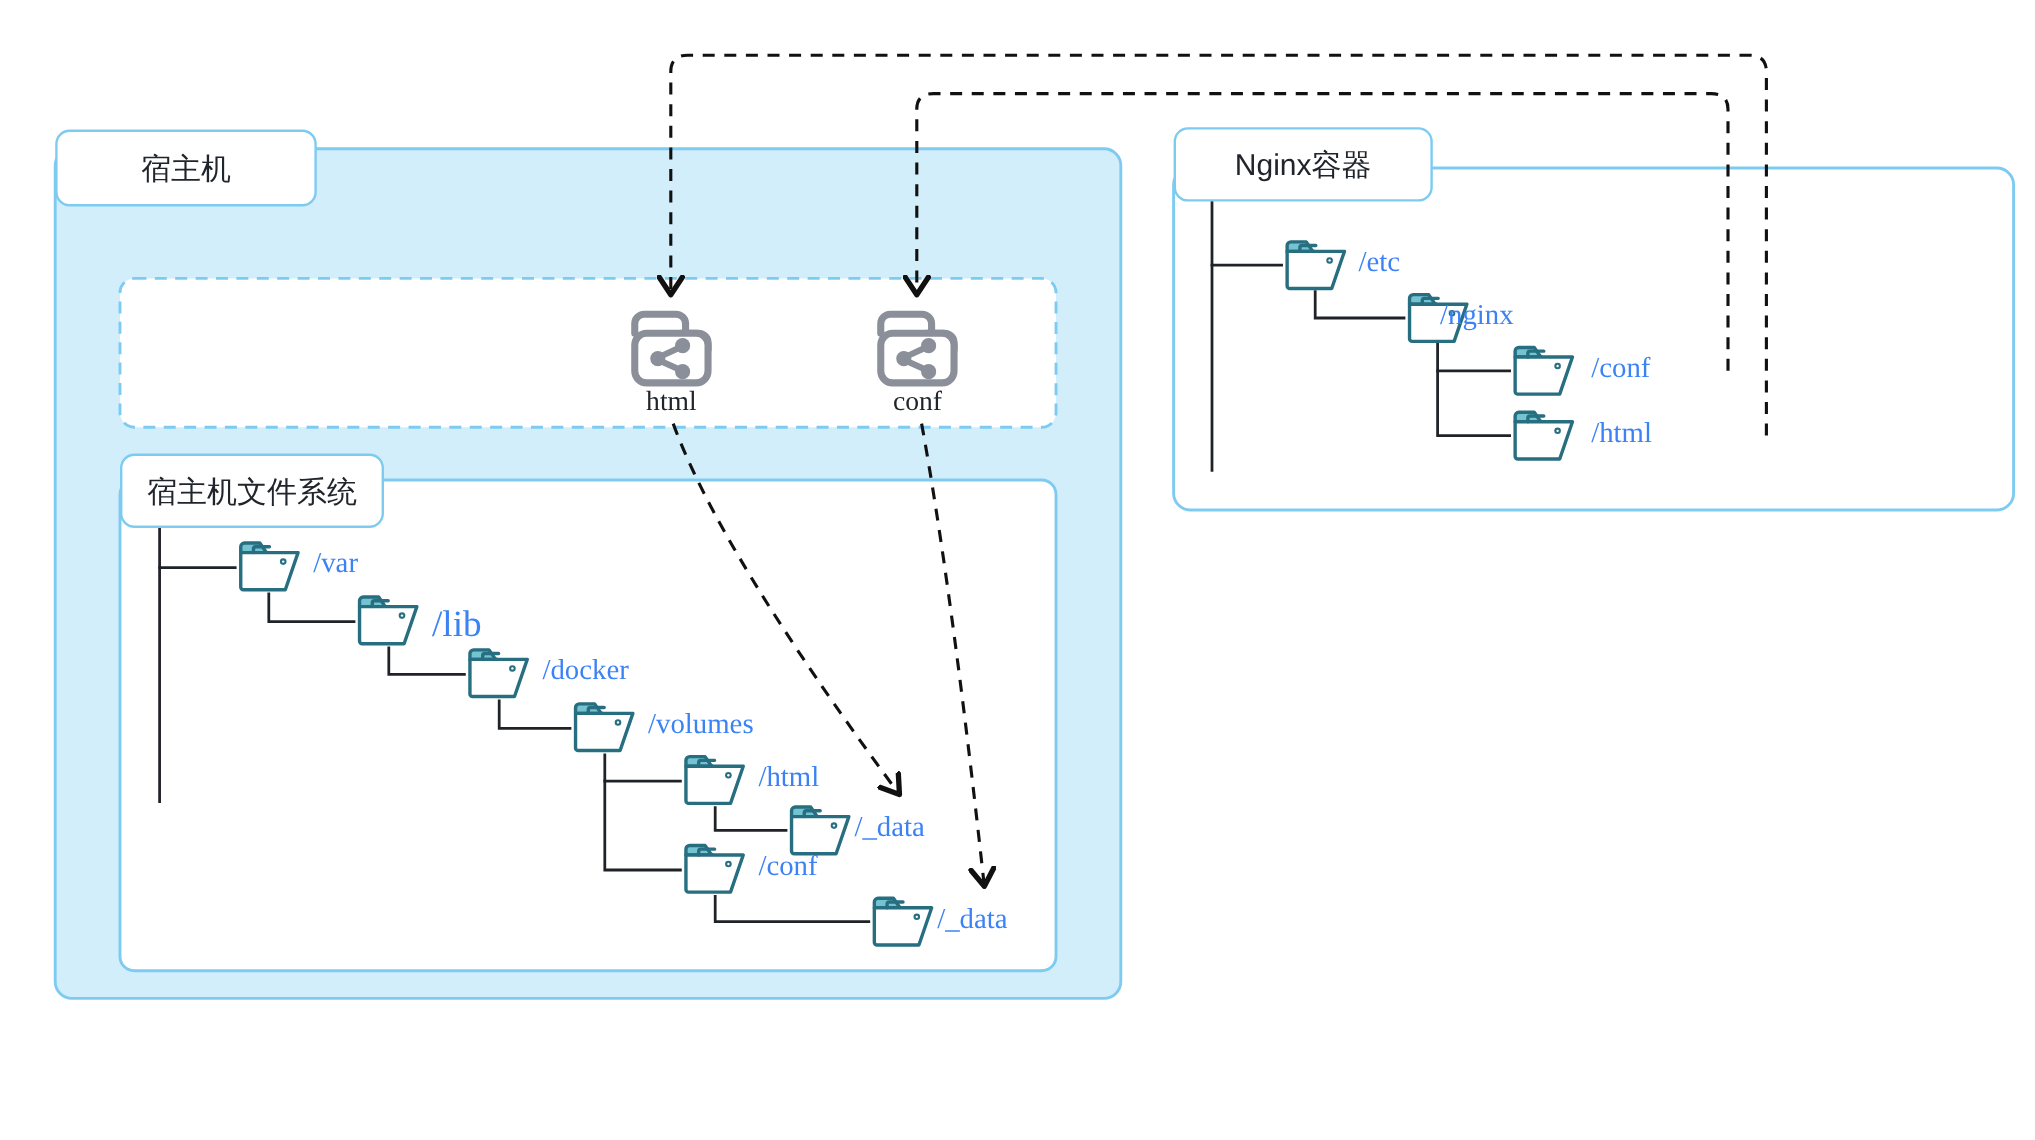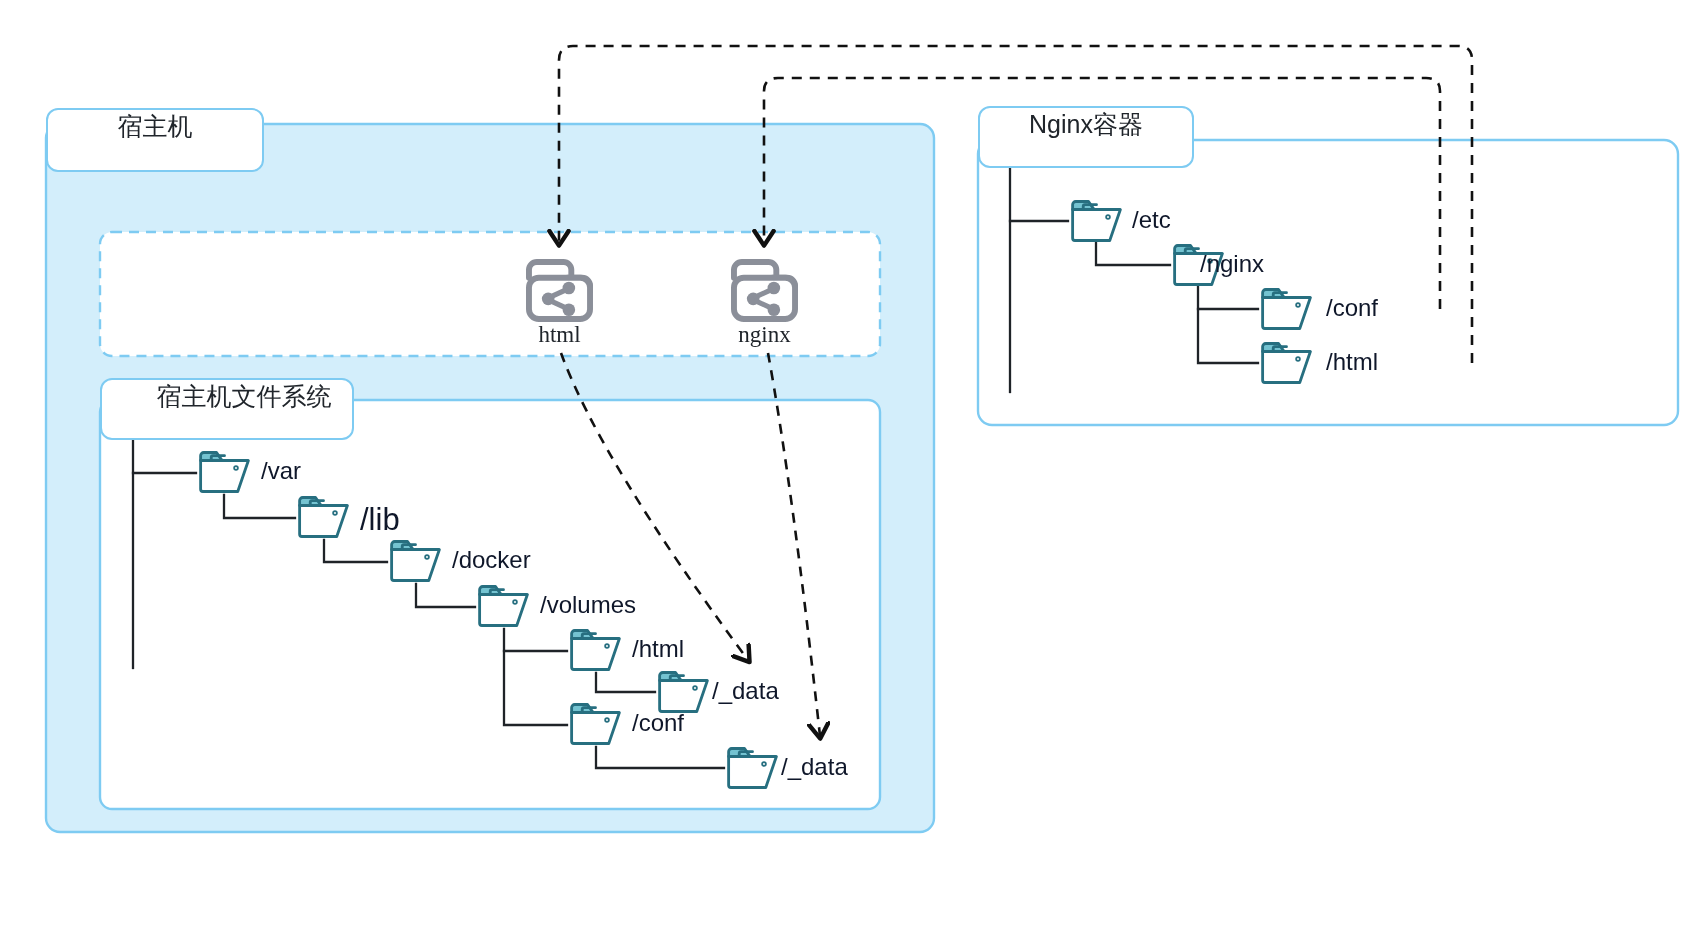--- a/index.html
+++ b/index.html
@@ -9,25 +9,25 @@
   }
   #stage{position:absolute;left:0;top:0;width:1696px;height:950px;}
   svg.layer{position:absolute;left:0;top:0;width:1696px;height:950px;overflow:visible;}
   #svg-bg{z-index:1;}
   #svg-fg{z-index:5;pointer-events:none;}
   .lbl{position:absolute;z-index:6;white-space:nowrap;}
 
   .boxlabel{
     position:absolute;z-index:4;
     background:#ffffff;border:2px solid #7ecbf2;border-radius:12px;
-    display:flex;align-items:flex-start;justify-content:center;
+    display:flex;align-items:center;justify-content:center;
     color:#20252b;
   }
   .boxlabel.dashed{border-style:dashed;}
-  .mono{font-family:Liberation Sans, sans-serif;color:#0f172a;}
+  .mono{font-family:Liberation Serif, serif;color:#3b82f6;}
   .volname{font-family:Liberation Serif, serif;color:#20252b;}
 </style>
 </head>
 <body>
 
 <div id="stage">
 
   <svg class="layer" id="svg-bg" viewBox="0 0 1696 950">
     <defs>
       <marker id="arrowhead" markerWidth="9" markerHeight="9" refX="5.2" refY="4.5" orient="auto" markerUnits="strokeWidth">
@@ -130,33 +130,33 @@
 
       <path d="M768,353 Q793,490 820,736" marker-end="url(#arrowhead)"></path>
     </g>
   </svg>
 
   <div class="boxlabel" style="left:46px;top:108px;width:214px;height:60px;font-size:25px;">
     <span>宿主机</span>
   </div>
 
 
-  <div class="boxlabel" style="left:100px;top:378px;width:216px;height:58px;font-size:25px;padding-left:34px;">
+  <div class="boxlabel" style="left:100px;top:378px;width:216px;height:58px;font-size:25px;">
     <span>宿主机文件系统</span>
   </div>
 
   <div class="boxlabel" style="left:978px;top:106px;width:212px;height:58px;font-size:25px;">
     <span>Nginx容器</span>
   </div>
 
   <div class="lbl volname" style="left:524px;top:322px;width:71px;text-align:center;font-size:23px;">
     <span>html</span>
   </div>
   <div class="lbl volname" style="left:729px;top:322px;width:71px;text-align:center;font-size:23px;">
-    <span>nginx</span>
+    <span>conf</span>
   </div>
 
   <div class="lbl mono" style="left:261px;top:457px;font-size:24px;">
     <span>/var</span>
   </div>
   <div class="lbl mono" style="left:360px;top:502px;font-size:31px;">
     <span>/lib</span>
   </div>
   <div class="lbl mono" style="left:452px;top:546px;font-size:24px;">
     <span>/docker</span>

